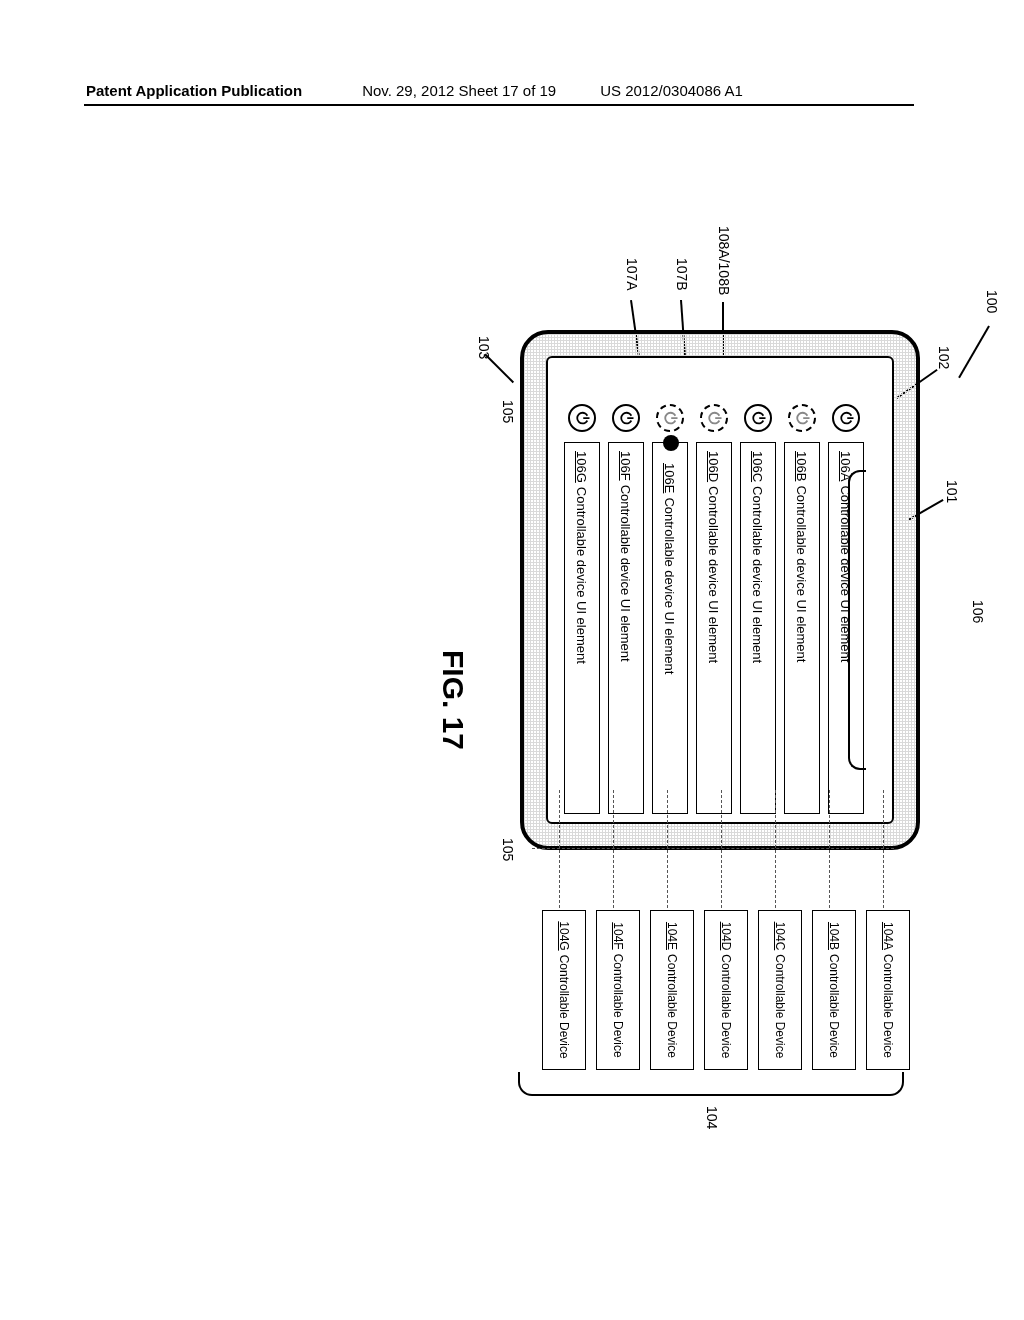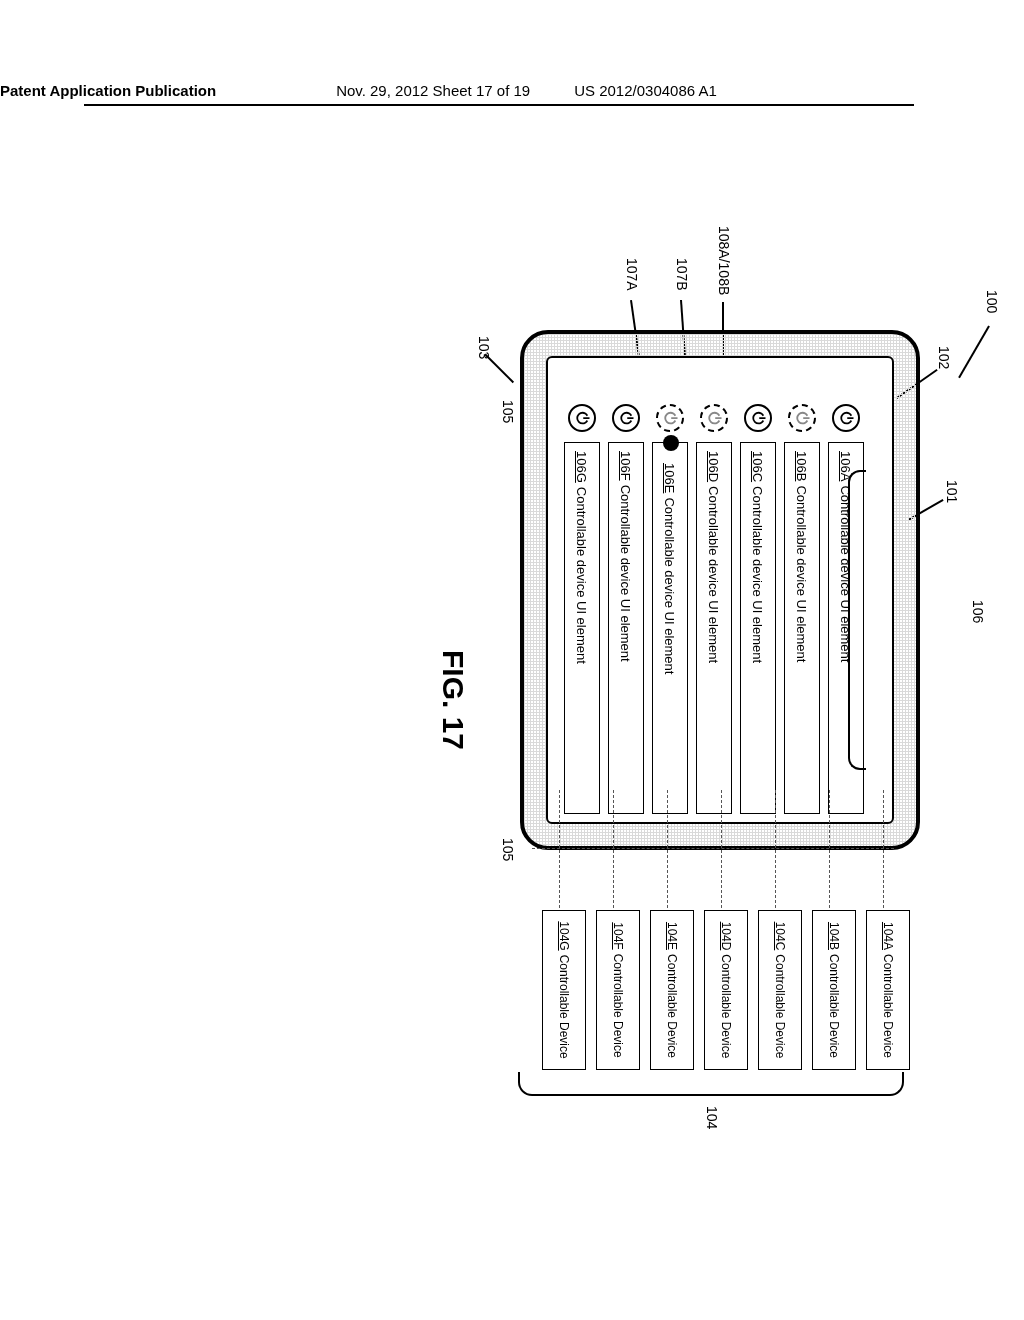--- a/index.html
+++ b/index.html
@@ -1,22 +1,22 @@
 <!DOCTYPE html>
 <html><head>
 <meta charset="utf-8">
 <style>
   * { box-sizing: border-box; margin: 0; padding: 0; }
   html, body { width: 1024px; height: 1320px; background: #fff; font-family: Arial, Helvetica, sans-serif; }
   .page { position: relative; width: 1024px; height: 1320px; }
 
   
   .hdr { position: absolute; top: 82px; left: 0; width: 1024px; display: flex; }
-  .hdr-left  {  font-weight: 700; font-size: 15px; }
-  .hdr-mid   { margin-left: 120px; font-size: 15px; }
+  .hdr-left  { margin-left: 86px;  font-weight: 700; font-size: 15px; }
+  .hdr-mid   { margin-left: 60px; font-size: 15px; }
   .hdr-right { margin-left: 44px;  font-size: 15px; }
   .hrule { position: absolute; top: 104px; left: 84px; width: 830px; height: 0; border-top: 2px solid #000; }
 
   
   .fig {
     position: absolute;
     left: 120px;   
     top: 160px;
     width: 760px;  
     height: 900px;

